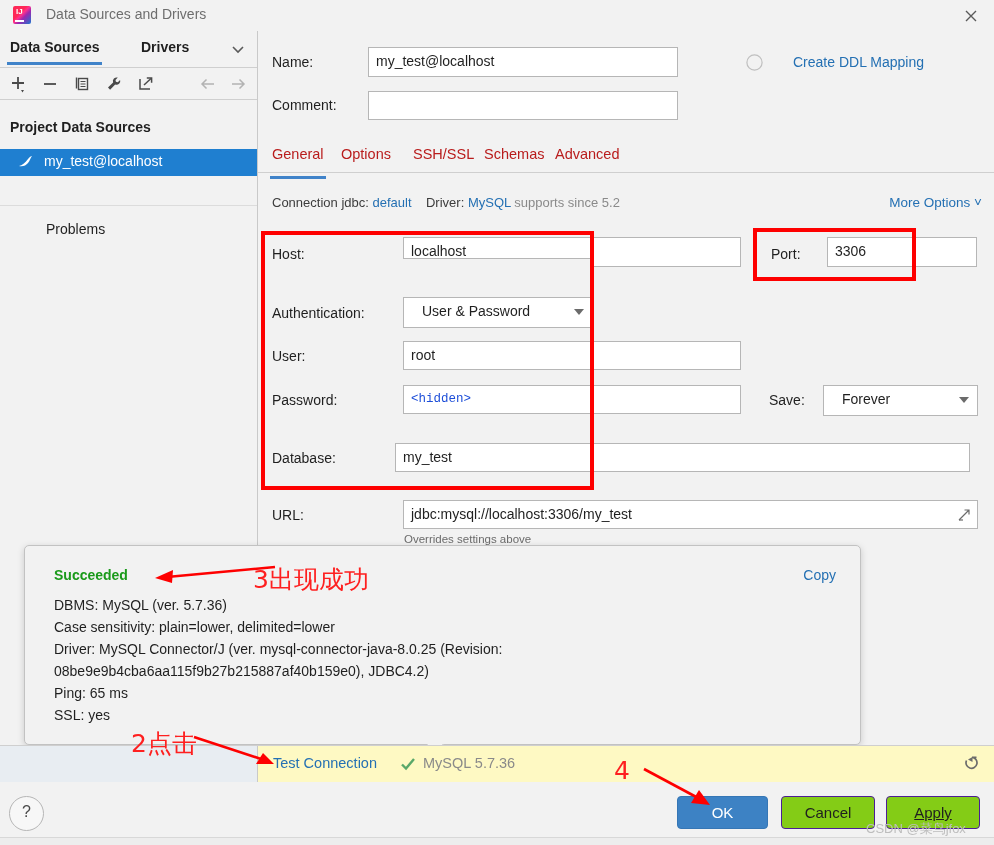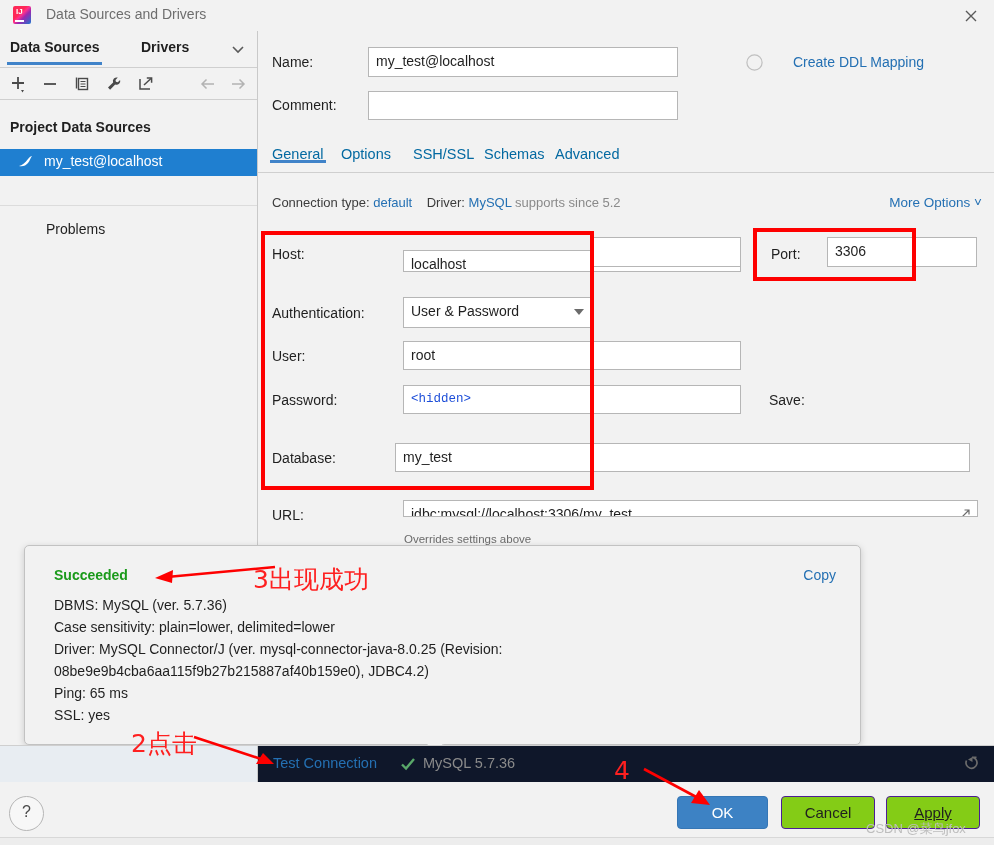--- a/index.html
+++ b/index.html
@@ -205,23 +205,23 @@
   .tabs {
     position: absolute;
     left: 14px; top: 115px;
     right: 0;
     height: 27px;
   }
   .tabs .tab {
     position: absolute;
     top: 0;
     font-size: 14.5px;
-    color: #0369a1;
-    cursor: pointer;
-    padding-bottom: 1px;
+    color: #b91c1c;
+    cursor: pointer;
+    padding-bottom: 17px;
   }
   .tabs .tab.active::after {
     content: "";
     position: absolute;
     left: -2px; right: -2px;
     bottom: 0;
     height: 3px;
     background: #4083c9;
   }
   .tabs-rule {
@@ -248,21 +248,21 @@
     cursor: pointer;
   }
 
   .combo {
     position: absolute;
     background: #fff;
     border: 1px solid #b6b6b6;
     box-sizing: border-box;
     font-size: 14px;
     color: #1f1f1f;
-    padding: 3px 7px;
+    padding: 3px 18px;
     line-height: 20px;
     cursor: pointer;
   }
   .combo .arr {
     position: absolute;
     right: 8px; top: 11px;
     width: 0; height: 0;
     border-left: 5px solid transparent;
     border-right: 5px solid transparent;
     border-top: 6px solid #6b6b6b;
@@ -342,21 +342,21 @@
     transform: rotate(45deg);
     transform-origin: center;
   }
 
   
   .status-strip {
     position: absolute;
     left: 0; right: 0;
     top: 745px;
     height: 37px;
-    background: #0f172a;
+    background: #fef9c3;
     border-top: 1px solid #cfcfcf;
   }
   .status-strip .leftbg {
     position: absolute;
     left: 0; top: 0;
     width: 257px; bottom: 0;
     background: #e8edf2;
     border-right: 1px solid #c9c9c9;
   }
   .test-conn {
@@ -547,58 +547,62 @@
     <div class="tabs">
       <div class="tab active" style="left:0px;">General</div>
       <div class="tab" style="left:69px;">Options</div>
       <div class="tab" style="left:141px;">SSH/SSL</div>
       <div class="tab" style="left:212px;">Schemas</div>
       <div class="tab" style="left:283px;">Advanced</div>
     </div>
     <div class="tabs-rule"></div>
 
     <div class="meta-row">
-      <span>Connection type:</span>
+      <span>Connection jdbc:</span>
       <span class="lnk">default</span>
       &nbsp;&nbsp;
       <span>Driver:</span>
       <span class="lnk">MySQL</span>
       <span class="dim">supports since 5.2</span>
     </div>
     <div class="more-options">
       <span>More Options</span>
       <span>˅</span>
     </div>
 
     <div class="field-label" style="left:14px; top:215px;">Host:</div>
-    <div class="txtbox" style="left:145px; top:219px; width:338px; height:22px;">localhost</div>
+    <div class="txtbox" style="left:145px; top:206px; width:338px; height:22px;">localhost</div>
     <div class="txtbox" style="left:334px; top:206px; width:149px; height:30px; border-left:none; background:#fff;"></div>
 
     <div class="field-label" style="left:513px; top:215px;">Port:</div>
     <div class="txtbox" style="left:569px; top:206px; width:150px; height:30px;">3306</div>
 
     <div class="field-label" style="left:14px; top:274px;">Authentication:</div>
     <div class="combo" style="left:145px; top:266px; width:190px; height:31px;">
       <span>User &amp; Password</span>
       <span class="arr"></span>
     </div>
 
     <div class="field-label" style="left:14px; top:317px;">User:</div>
     <div class="txtbox" style="left:145px; top:310px; width:338px; height:29px;">root</div>
 
     <div class="field-label" style="left:14px; top:361px;">Password:</div>
     <div class="txtbox ph" style="left:145px; top:354px; width:338px; height:29px; line-height:21px;">&lt;hidden&gt;</div>
 
     <div class="field-label" style="left:511px; top:361px;">Save:</div>
+    <div class="combo" style="left:565px; top:354px; width:155px; height:31px;">
+      <span>Forever</span>
+      <span class="arr"></span>
+    </div>
 
     <div class="field-label" style="left:14px; top:419px;">Database:</div>
     <div class="txtbox" style="left:137px; top:412px; width:575px; height:29px;">my_test</div>
 
     <div class="field-label" style="left:14px; top:476px;">URL:</div>
-    <div class="txtbox" style="left:145px; top:469px; width:575px; height:17px;">
+    <div class="txtbox" style="left:145px; top:469px; width:575px; height:29px;">
       <span style="text-decoration:none">jdbc:mysql://localhost:3306/my_test</span>
       <span class="expand-ico">
         <svg width="14" height="14" viewBox="0 0 14 14">
           <path d="M2 12 L12 2 M7.5 2 H12 V6.5" stroke="#6b6b6b" stroke-width="1.2" fill="none"></path>
           <path d="M2 12 H6" stroke="#6b6b6b" stroke-width="1.2"></path>
         </svg>
       </span>
     </div>
     <div class="hint" style="left:146px; top:502px;">Overrides settings above</div>
   </div>

